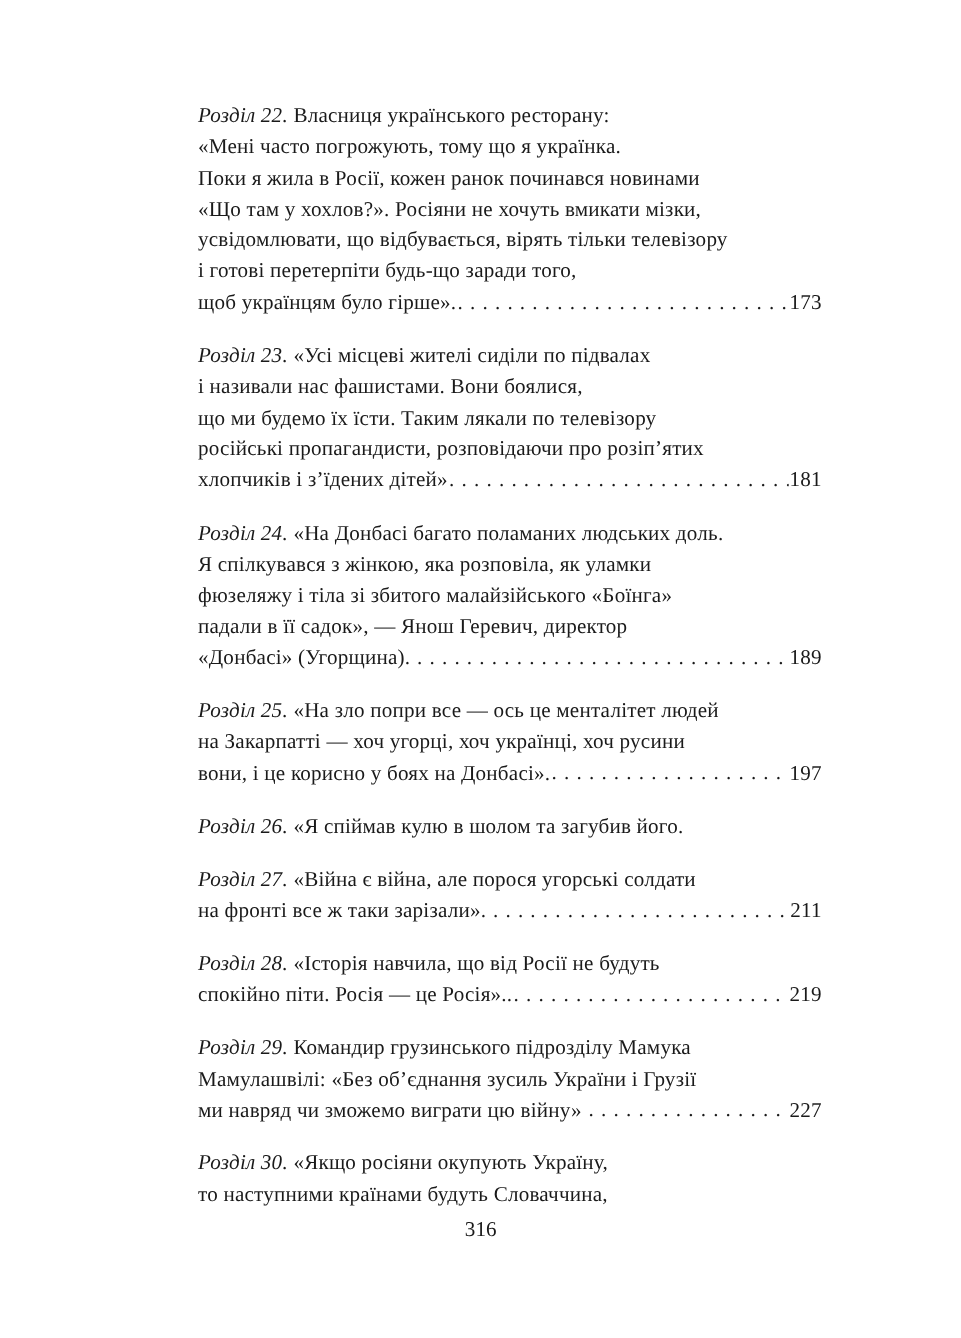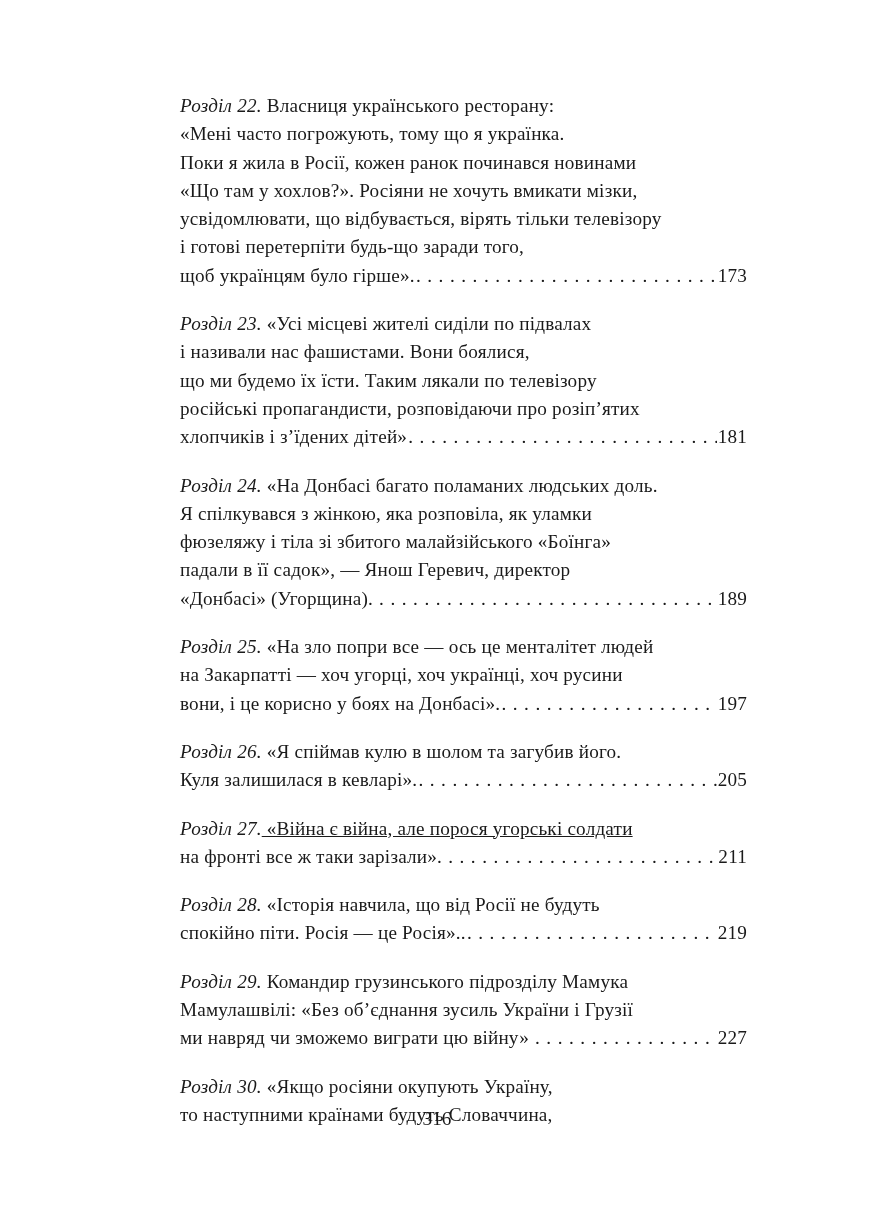--- a/index.html
+++ b/index.html
@@ -104,26 +104,22 @@
       <p class="toc-entry"><span class="chapter-label">Розділ 24.</span><span style="white-space: pre-wrap;"> «На Донбасі багато поламаних людських доль.</span><br><span style="white-space: pre-wrap;">Я спілкувався з жінкою, яка розповіла, як уламки</span><br><span style="white-space: pre-wrap;">фюзеляжу і тіла зі збитого малайзійського «Боїнга»</span><br><span style="white-space: pre-wrap;">падали в її садок», — Янош Геревич, директор</span><br><span class="tail">
           <span class="tail-text">«Донбасі» (Угорщина). </span>
           <span class="leader"></span>
           <span class="page-num">189</span>
         </span></p>
       <p class="toc-entry"><span class="chapter-label">Розділ 25.</span><span style="white-space: pre-wrap;"> «На зло попри все — ось це менталітет людей</span><br><span style="white-space: pre-wrap;">на Закарпатті — хоч угорці, хоч українці, хоч русини</span><br><span class="tail">
           <span class="tail-text">вони, і це корисно у боях на Донбасі».</span>
           <span class="leader"></span>
           <span class="page-num">197</span>
         </span></p>
-      <p class="toc-entry"><span class="chapter-label">Розділ 26.</span><span style="white-space: pre-wrap;"> «Я спіймав кулю в шолом та загубив його.</span><br><span class="tail">
-          <span class="tail-text">Куля залишилася в кевларі».</span>
-          <span class="leader"></span>
-          <span class="page-num">205</span>
-        </span></p>
-      <p class="toc-entry"><span class="chapter-label">Розділ 27.</span><span style="white-space: pre-wrap; text-decoration: underline;"> «Війна є війна, але порося угорські солдати</span><br><span class="tail">
+      <p class="toc-entry"><span class="chapter-label">Розділ 26.</span><span style="white-space: pre-wrap;"> «Я спіймав кулю в шолом та загубив його.</span><br></p>
+      <p class="toc-entry"><span class="chapter-label">Розділ 27.</span><span style="white-space: pre-wrap;"> «Війна є війна, але порося угорські солдати</span><br><span class="tail">
           <span class="tail-text">на фронті все ж таки зарізали». </span>
           <span class="leader"></span>
           <span class="page-num">211</span>
         </span></p>
       <p class="toc-entry"><span class="chapter-label">Розділ 28.</span><span style="white-space: pre-wrap;"> «Історія навчила, що від Росії не будуть</span><br><span class="tail">
           <span class="tail-text">спокійно піти. Росія — це Росія»..</span>
           <span class="leader"></span>
           <span class="page-num">219</span>
         </span></p>
       <p class="toc-entry"><span class="chapter-label">Розділ 29.</span><span style="white-space: pre-wrap;"> Командир грузинського підрозділу Мамука</span><br><span style="white-space: pre-wrap;">Мамулашвілі: «Без об’єднання зусиль України і Грузії</span><br><span class="tail">

